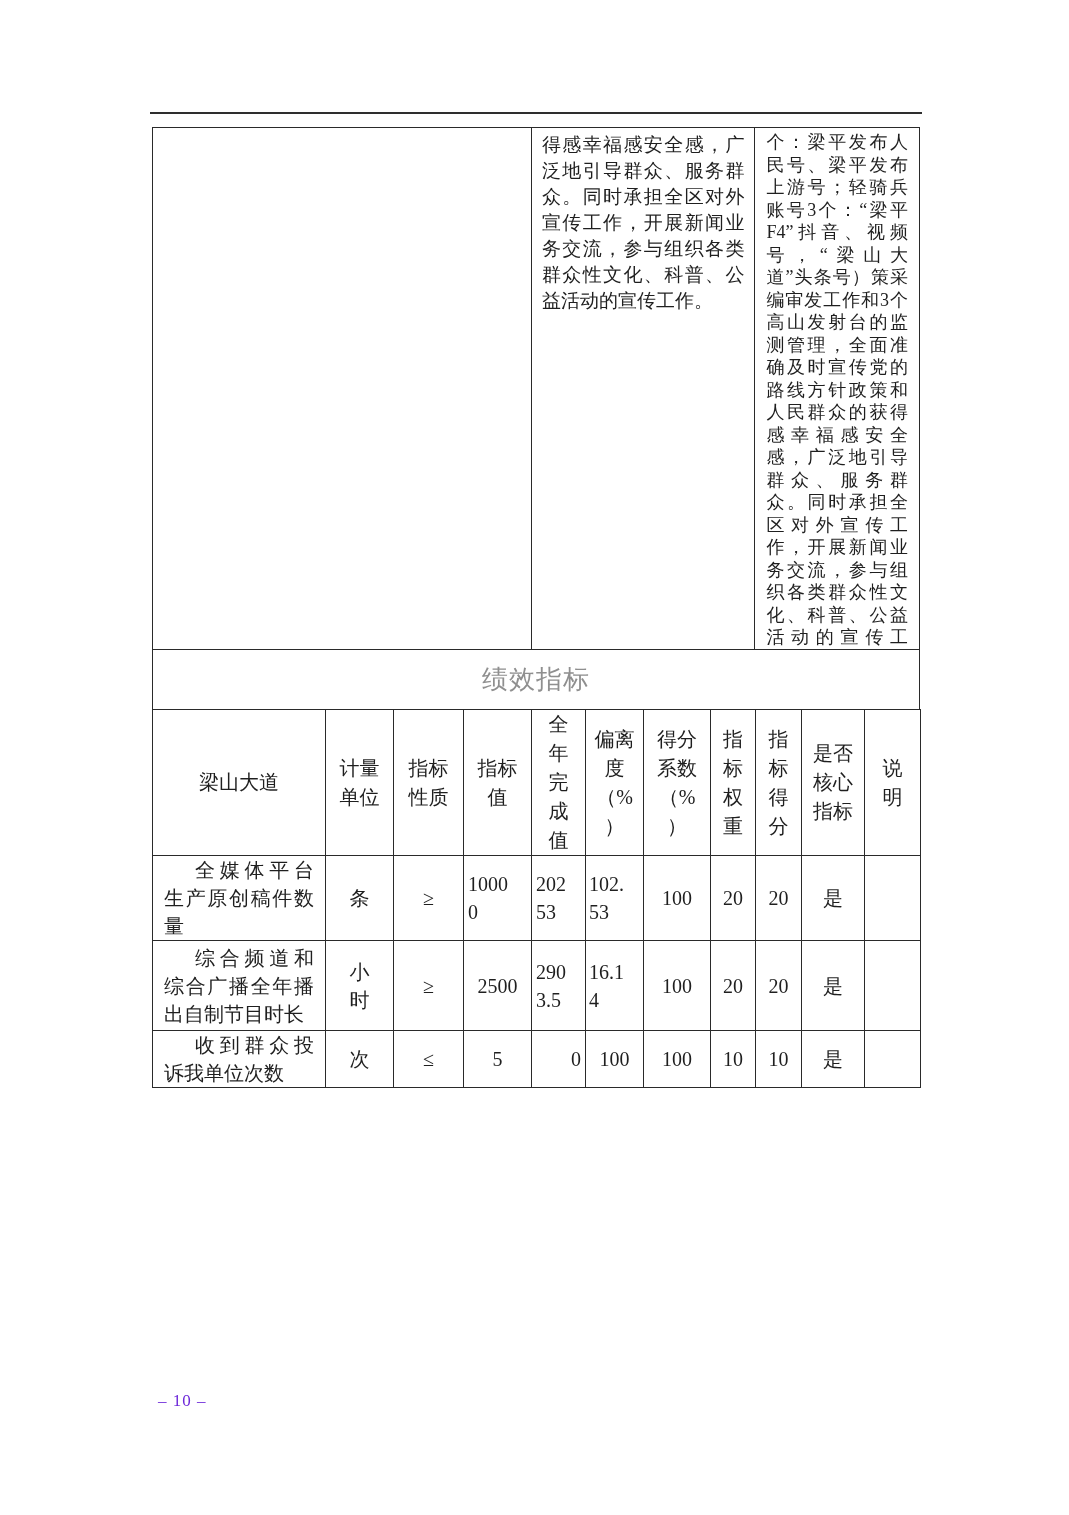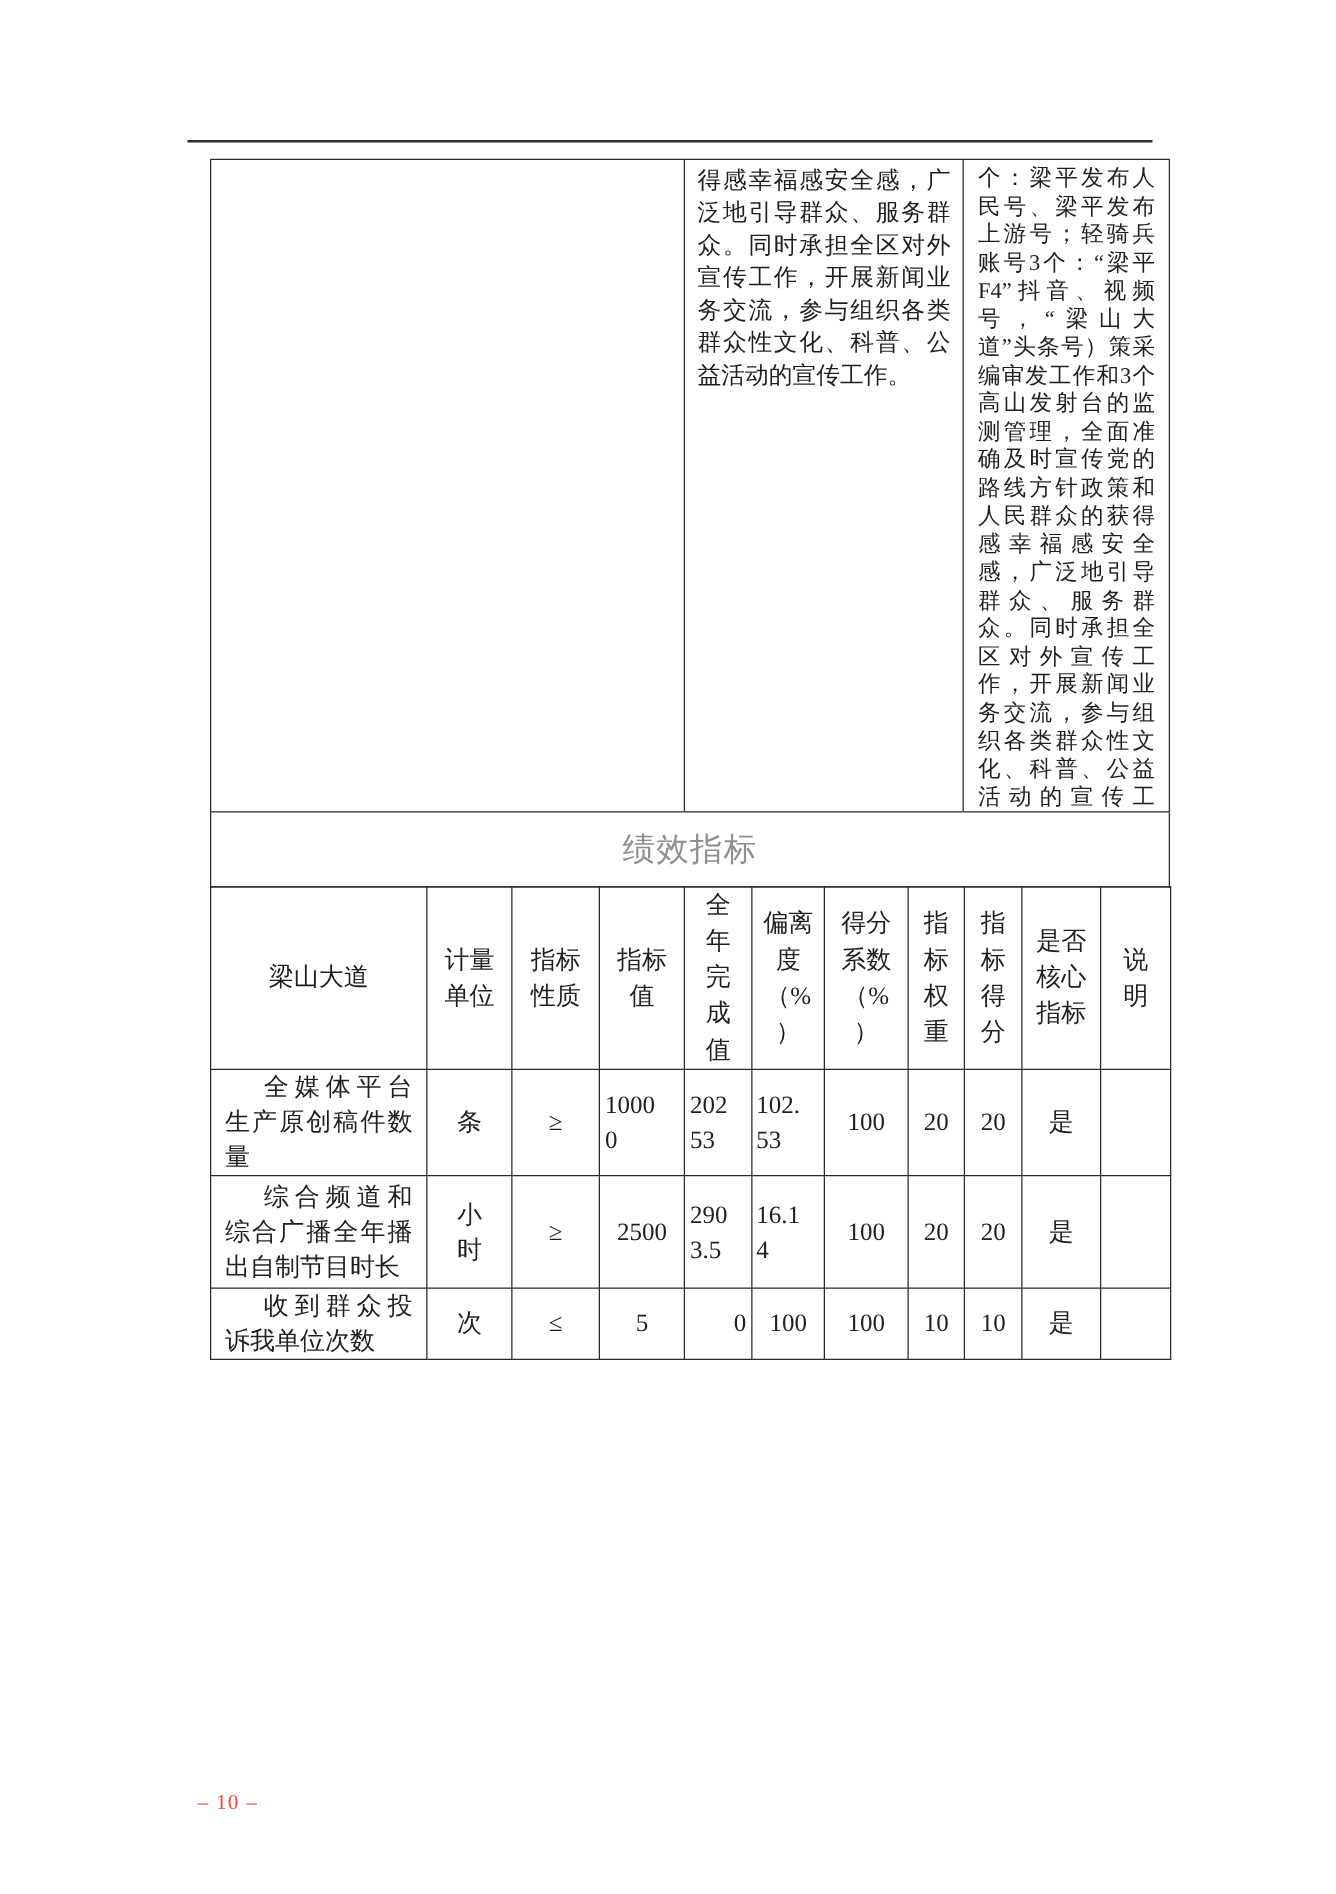--- a/index.html
+++ b/index.html
@@ -6,21 +6,21 @@
   html,body { background:#ffffff; }
   body {
     width:1069px; height:1515px; position:relative;
     font-family:"Liberation Serif","DejaVu Serif",serif;
     color:#1f1f1f;
   }
   .page-break-line {
     position:absolute; left:150px; top:112px; width:772px; height:2px;
     background:#2e2e2e;
   }
-  .sheet { position:absolute; left:168px; top:127px; width:768px; }
+  .sheet { position:absolute; left:152px; top:127px; width:768px; }
 
   
   .top-section {
     display:flex; height:523px;
     border:1px solid #2a2a2a;
   }
   .ts-cell { overflow:hidden; }
   .ts-left  { width:380px; border-right:1px solid #2a2a2a; }
   .ts-mid   {
     width:224px; border-right:1px solid #2a2a2a;
@@ -58,22 +58,22 @@
   .perf td { line-height:28px; }
   td.c-name {
     text-align:justify; text-indent:31px; padding:0 11px;
   }
   td.c-deviation { padding:0 3px; }
   td.al-left   { text-align:left; }
   td.al-right  { text-align:right; }
   td.al-center { text-align:center; }
 
   .page-number {
-    position:absolute; left:158px; top:1432px;
-    font-size:17px; letter-spacing:1px; color:#ef4444;
+    position:absolute; left:158px; top:1391px;
+    font-size:17px; letter-spacing:1px; color:#6d28d9;
   }
 </style>
 </head>
 <body>
 
 <div class="page-break-line"></div>
 
 <div class="sheet">
 
   <div class="top-section">

